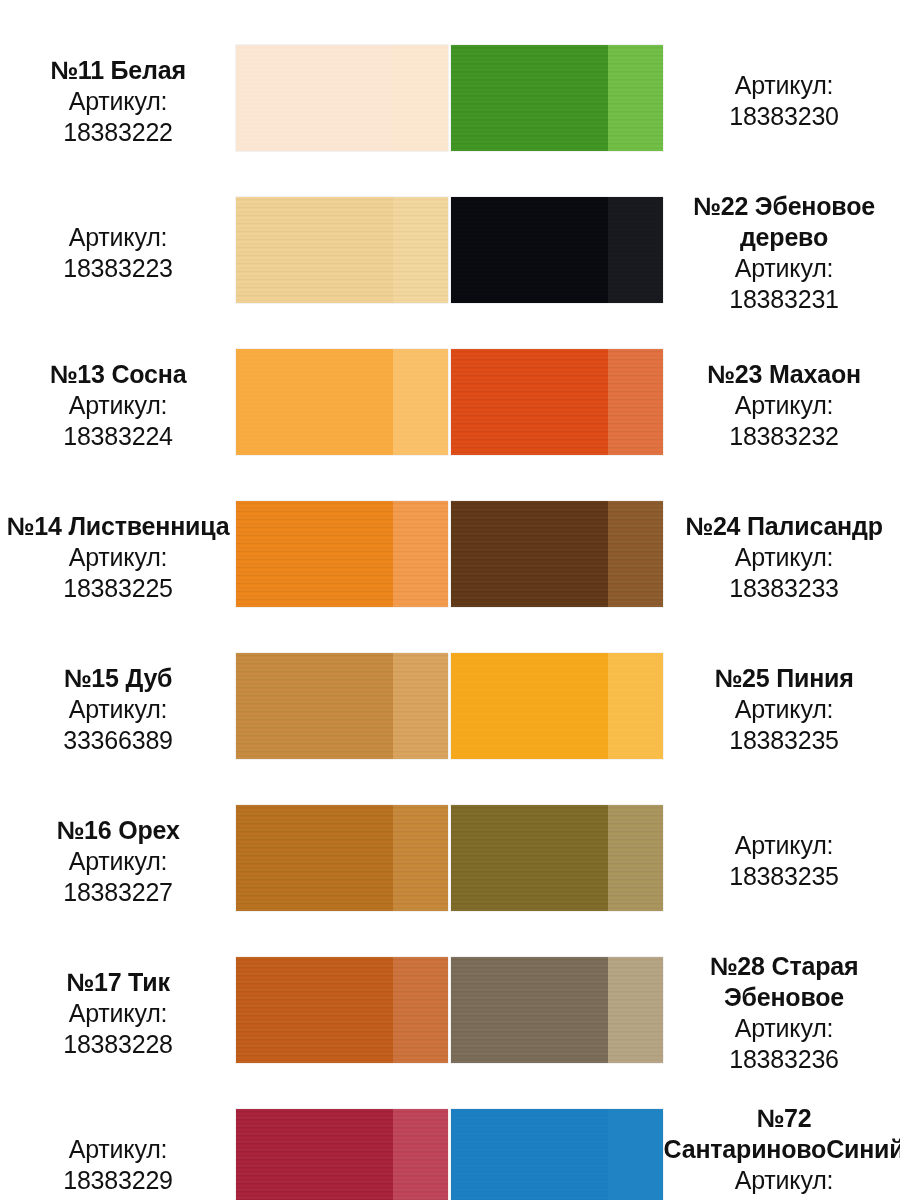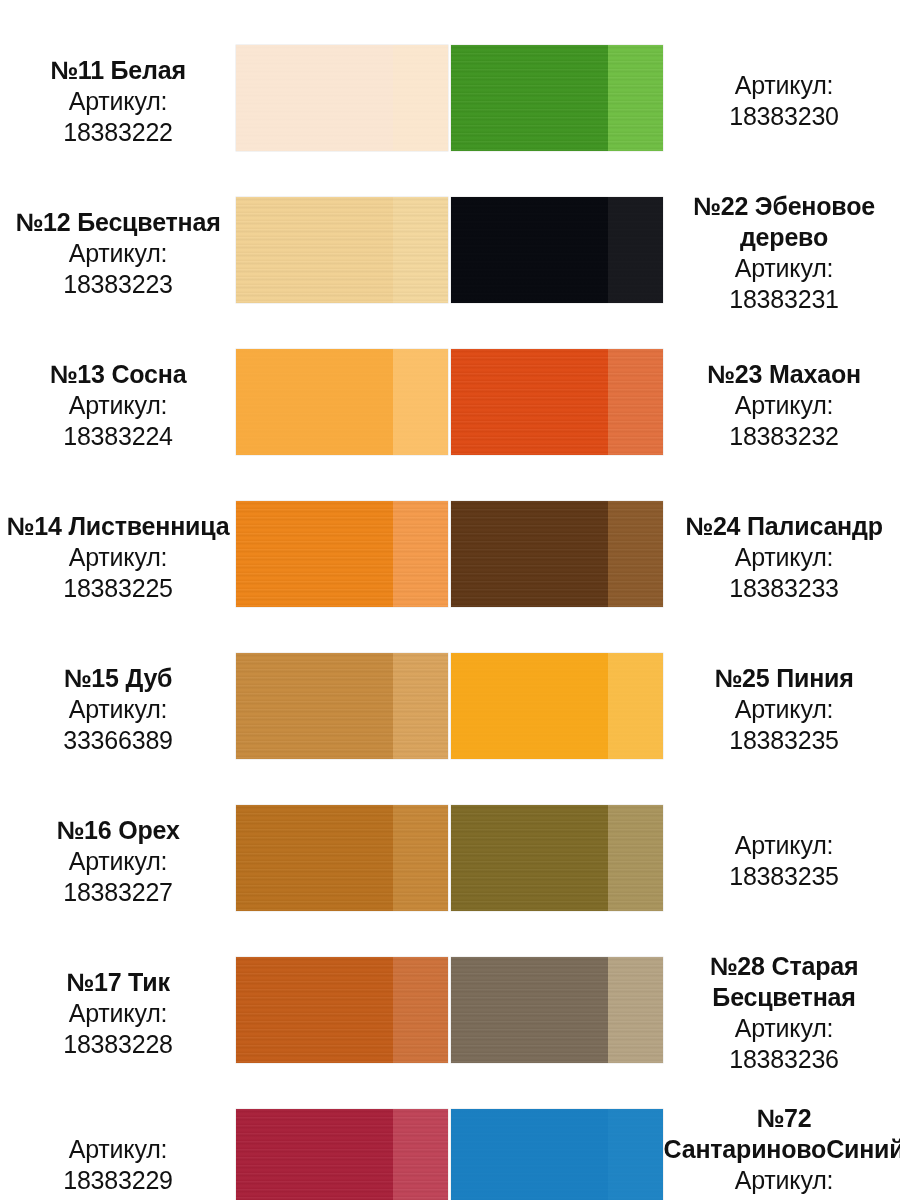--- a/index.html
+++ b/index.html
@@ -155,21 +155,20 @@
       <div class="label-inner">
         <div class="label-line">Артикул:</div>
         <div class="label-line">18383230</div>
       </div>
     </div>
   </div>
 
   <div class="row">
     <div class="label-cell">
       <div class="label-inner">
-        <div class="label-line name">№12 Бесцветная</div>
         <div class="label-line">Артикул:</div>
         <div class="label-line">18383223</div>
       </div>
     </div>
     <div class="swatch-cell">
       <div class="swatch">
         <div class="part dark" style="background-color: rgb(241, 209, 147);"></div>
         <div class="part light" style="background-color: rgb(243, 215, 157);"></div>
         <div class="grain"></div>
       </div>
@@ -332,21 +331,21 @@
     <div class="swatch-cell right-col">
       <div class="swatch">
         <div class="part dark" style="background-color: rgb(122, 107, 88);"></div>
         <div class="part light" style="background-color: rgb(181, 163, 131);"></div>
         <div class="grain"></div>
       </div>
     </div>
     <div class="label-cell right">
       <div class="label-inner">
         <div class="label-line name">№28 Старая</div>
-        <div class="label-line name">Бесцветная</div>
+        <div class="label-line name">Эбеновое</div>
         <div class="label-line">Артикул:</div>
         <div class="label-line">18383236</div>
       </div>
     </div>
   </div>
 
   <div class="row">
     <div class="label-cell">
       <div class="label-inner">
         <div class="label-line">Артикул:</div>

